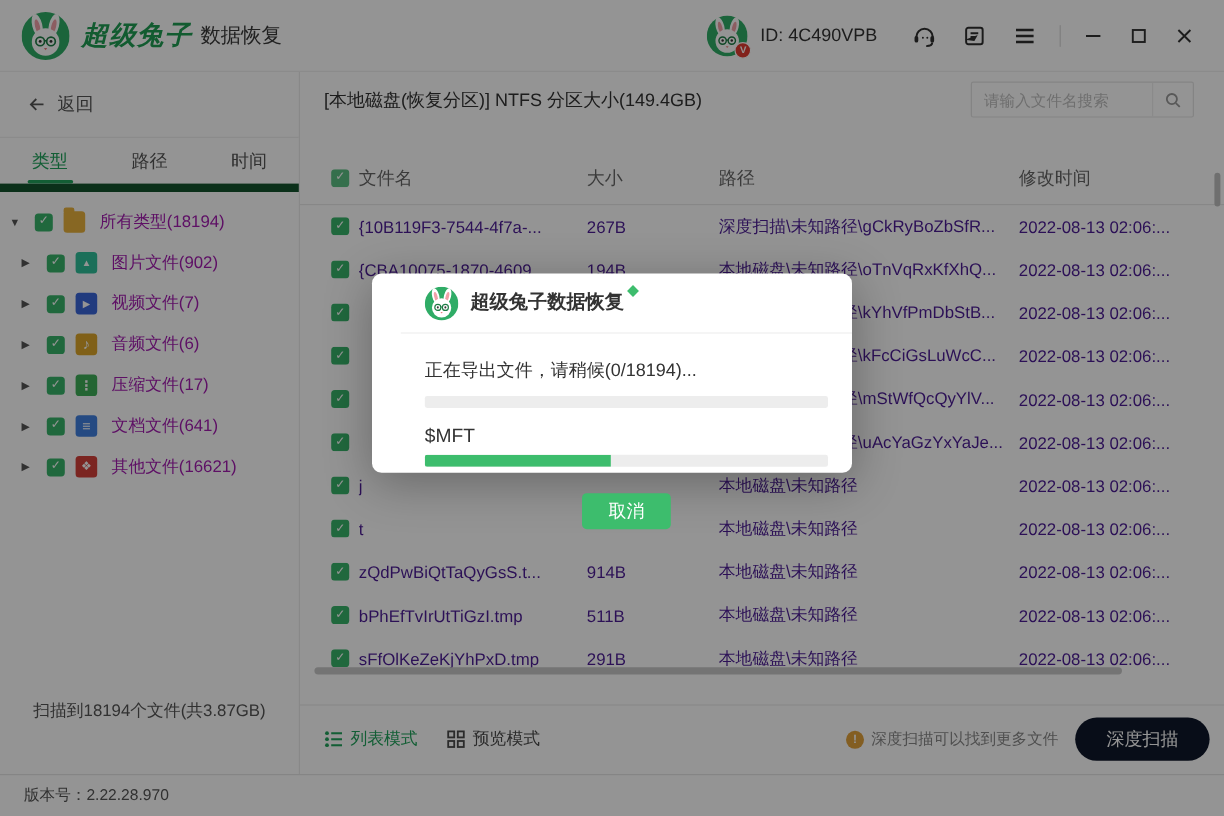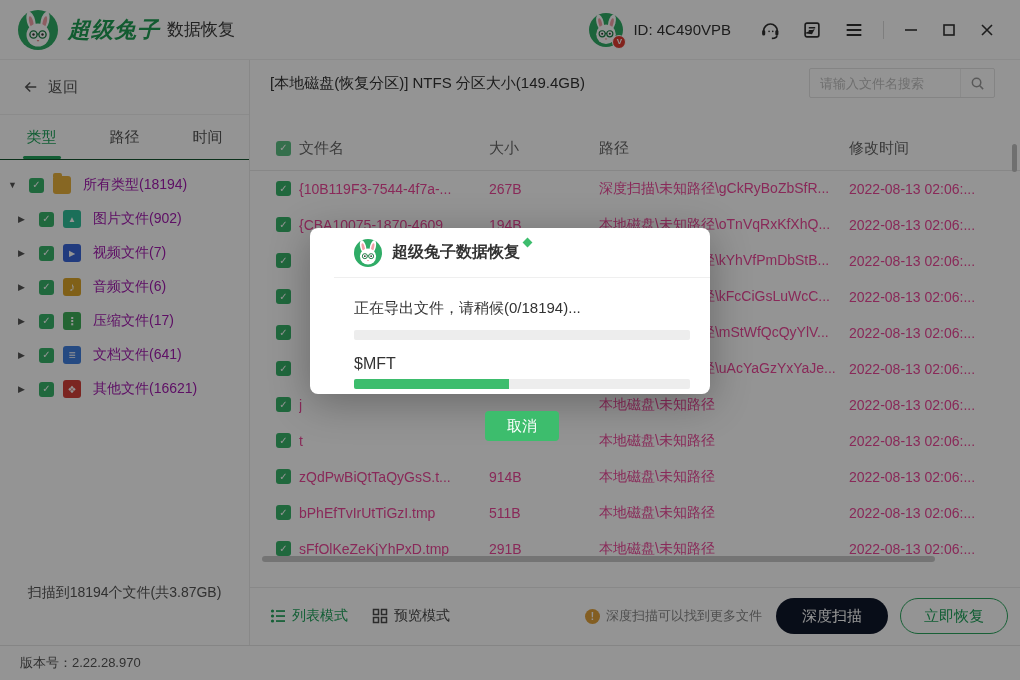--- a/index.html
+++ b/index.html
@@ -24,21 +24,21 @@
   .winbtn svg { width:16px; height:16px; }
 
   
   .mid { display:flex; height:585px; }
   .sidebar { width:250px; border-right:1px solid #ebebeb; display:flex; flex-direction:column; background:#fff; }
   .main { width:770px; display:flex; flex-direction:column; position:relative;gap:20px; }
 
   
   .back-row { height:55px; display:flex; align-items:center; padding-left:22px; border-bottom:1px solid #f0f0f0; color:#555; font-size:15px; cursor:pointer; }
   .back-row svg { width:18px; height:18px; margin-right:8px; }
-  .tabs { height:45px; display:flex; border-bottom:1px solid #14532d; }
+  .tabs { height:45px; display:flex; border-bottom:7px solid #14532d; }
   .tab { flex:1; display:flex; align-items:center; justify-content:center; font-size:15px; color:#555; position:relative; cursor:pointer; }
   .tab.active { color:#21a35c; }
   .tab.active::after { content:''; position:absolute; bottom:0; left:50%; transform:translateX(-50%); width:38px; height:3px; border-radius:2px; background:#21a35c; }
   .tree { padding-top:8px; }
   .tree-item { height:34px; display:flex; align-items:center; padding-left:8px; cursor:pointer; }
   .tree-item.child { padding-left:18px; }
   .arrow { width:16px; font-size:9px; color:#555; flex:0 0 16px; }
   .cb { width:15px; height:15px; background:#38b46a; border-radius:3px; display:flex; align-items:center; justify-content:center; flex:0 0 15px; }
   .cb::after { content:'✓'; color:#fff; font-size:10px; font-weight:bold; line-height:1; }
   .tree-item .cb { margin:0 9px 0 5px; }
@@ -61,21 +61,21 @@
   .part-title { font-size:15px; color:#333; }
   .searchbox { width:186px; height:30px; border:1px solid #e3e3e3; border-radius:2px; display:flex; align-items:center; background:#fff; }
   .searchbox input { flex:1; min-width:0; border:none; outline:none; padding:0 10px; font-size:13px; color:#333; font-family:inherit; }
   .searchbox input::placeholder { color:#bfbfbf; }
   .search-ic { width:34px; height:100%; display:flex; align-items:center; justify-content:center; border-left:1px solid #eee; color:#999; cursor:pointer; }
   .search-ic svg { width:15px; height:15px; }
 
   
   .tablewrap { position:relative; height:462px; }
   .thead { height:44px; display:flex; align-items:center; border-bottom:1px solid #e8e8e8; color:#666; font-size:15px; }
-  .trow { height:36px; display:flex; align-items:center; font-size:14px; color:#ec4899; }
+  .trow { height:36px; display:flex; align-items:center; font-size:14px; color:#4c1d95; }
   .cell { white-space:nowrap; overflow:hidden; }
   .cell-check { flex:0 0 49px; display:flex; justify-content:flex-end; }
   .cell-check .cb { margin-right:8px; }
   .thead .cb { background:#5cc084; }
   .cell-name { flex:0 0 190px; }
   .cell-size { flex:0 0 110px; }
   .cell-path { flex:0 0 250px; }
   .cell-time { flex:1 1 auto; }
   .hscroll { position:absolute; left:12px; bottom:5px; width:673px; height:6px; border-radius:3px; background:#c9c9c9; cursor:pointer; }
   .vscroll { position:absolute; right:3px; top:17px; width:5px; height:28px; border-radius:3px; background:#c0c0c0; cursor:pointer; }
@@ -421,21 +421,20 @@
             <rect x="1.5" y="9.5" width="5" height="5"></rect>
               <rect x="9.5" y="9.5" width="5" height="5"></rect>
           </svg>
           <span class="mode-label">预览模式</span>
         </div>
 
         <div class="tb-right">
           <span class="warn-ic">!</span>
           <span class="hint">深度扫描可以找到更多文件</span>
           <button class="deep-btn">深度扫描</button>
-          <button class="recover-btn">立即恢复</button>
         </div>
       </div>
     </main>
   </div>
 
   <footer class="footer">
     <span>版本号：2.22.28.970</span>
   </footer>
 
   <div class="overlay"></div>

